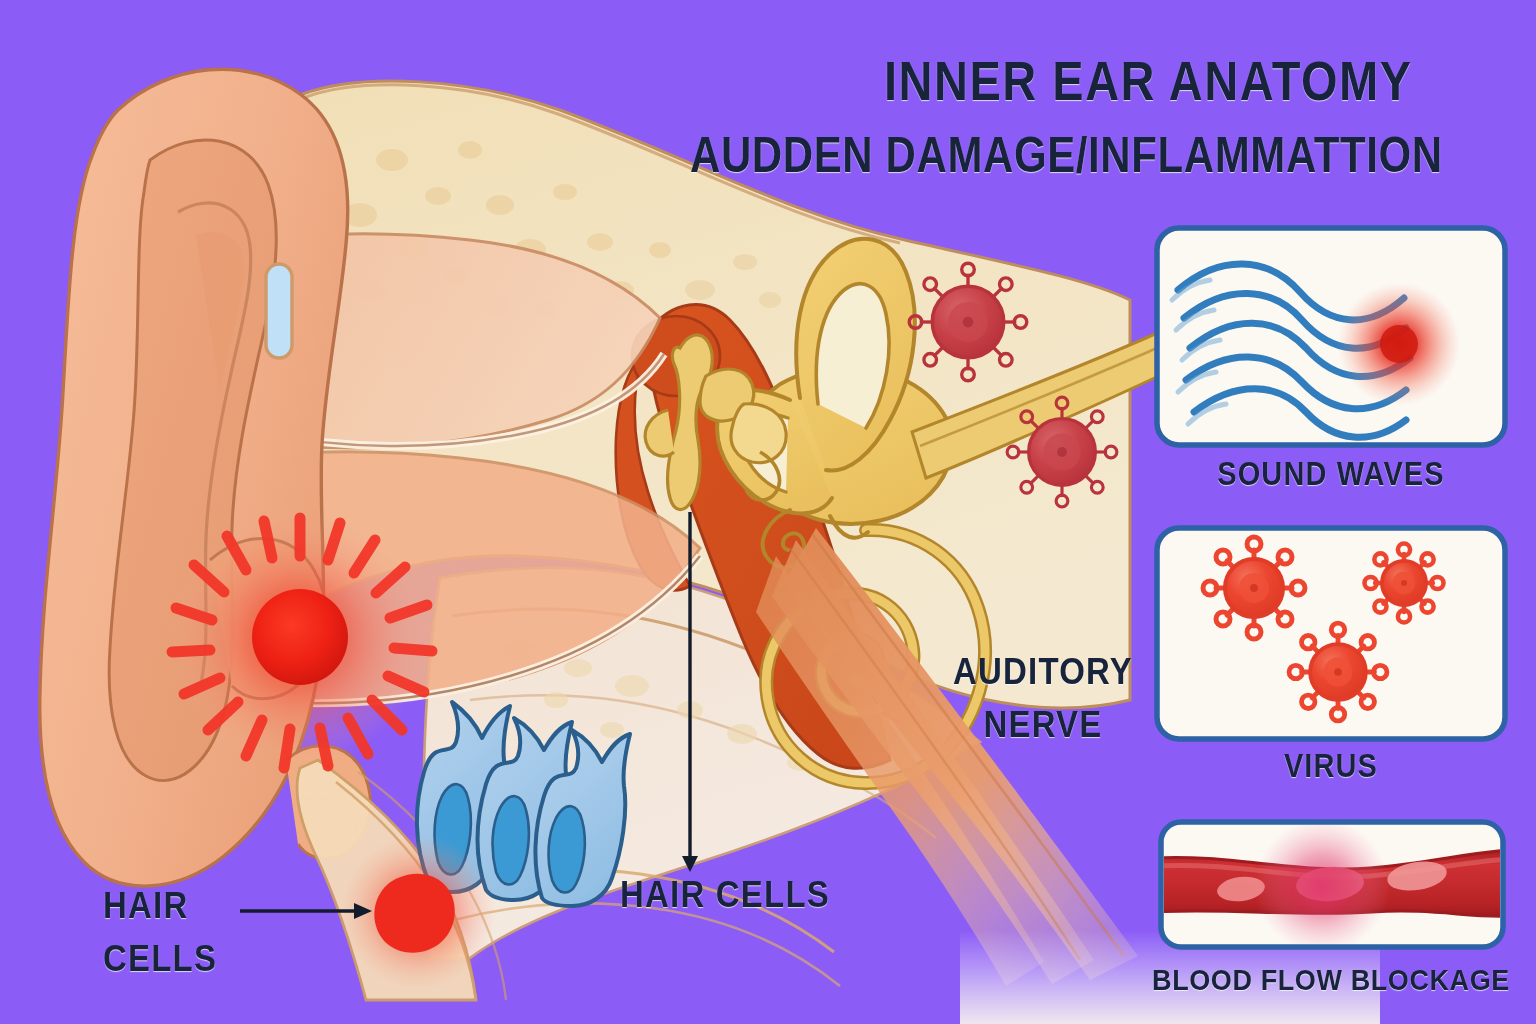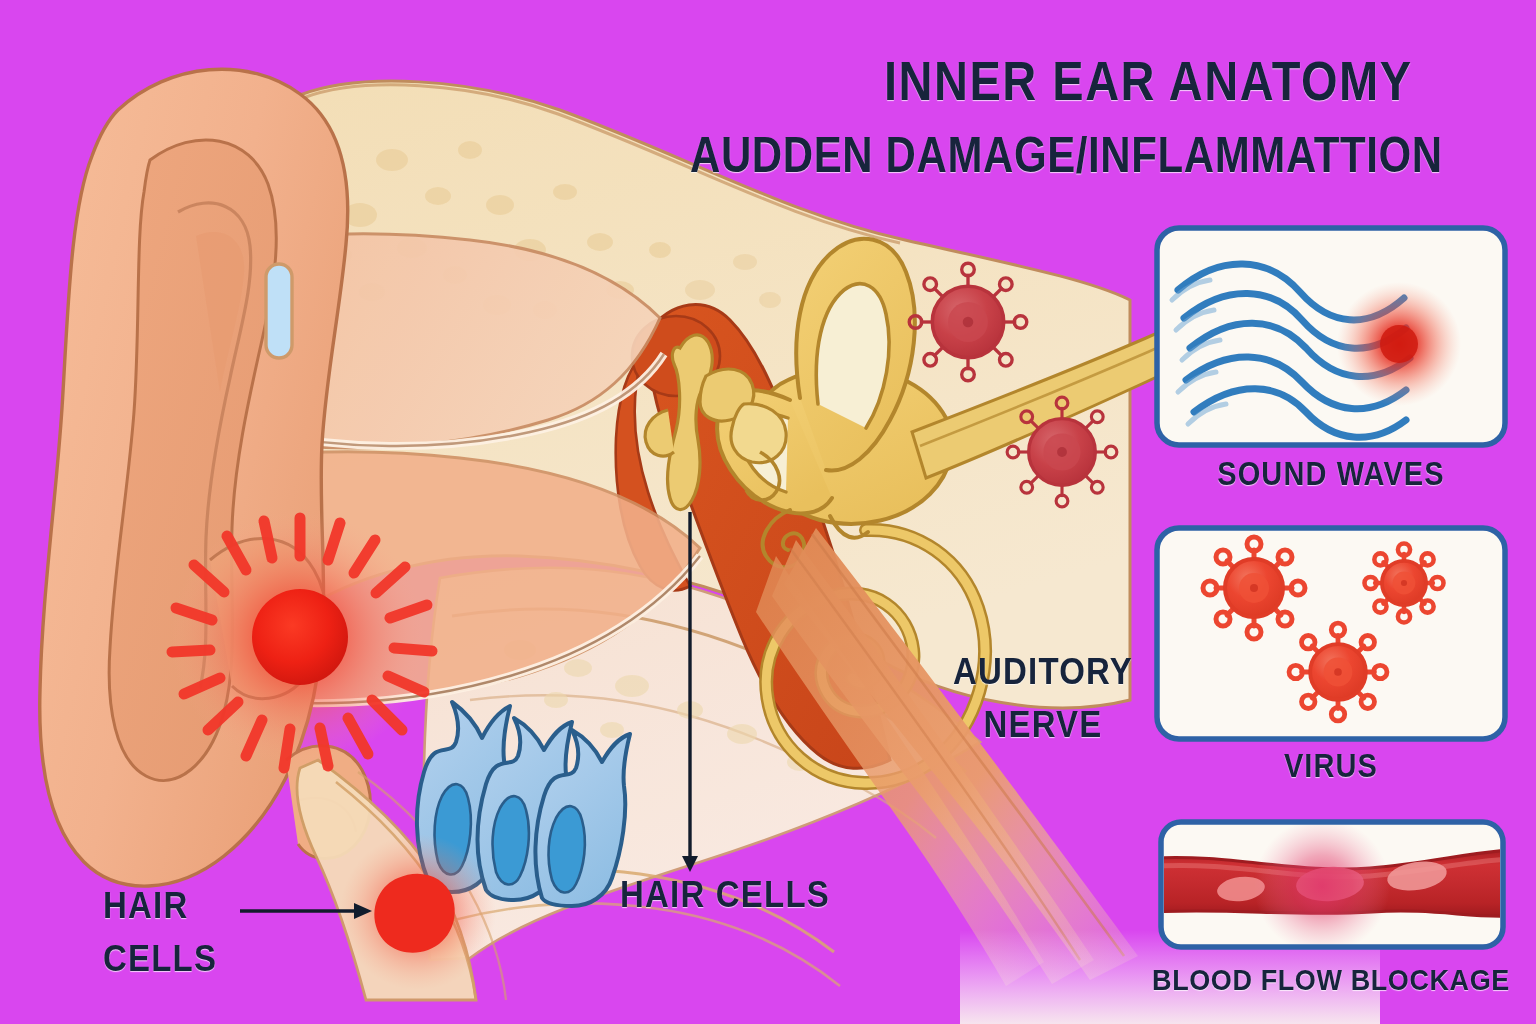--- a/index.html
+++ b/index.html
@@ -8,21 +8,21 @@
     padding: 0;
     background: #ffffff;
   }
   body {
     font-family: "Liberation Sans", sans-serif;
   }
   #canvas {
     position: relative;
     width: 1536px;
     height: 1024px;
-    background: #d946ef;
+    background: #8b5cf6;
     overflow: hidden;
   }
   #canvas svg.layer {
     position: absolute;
     left: 0;
     top: 0;
     width: 1536px;
     height: 1024px;
   }
   .txt {

